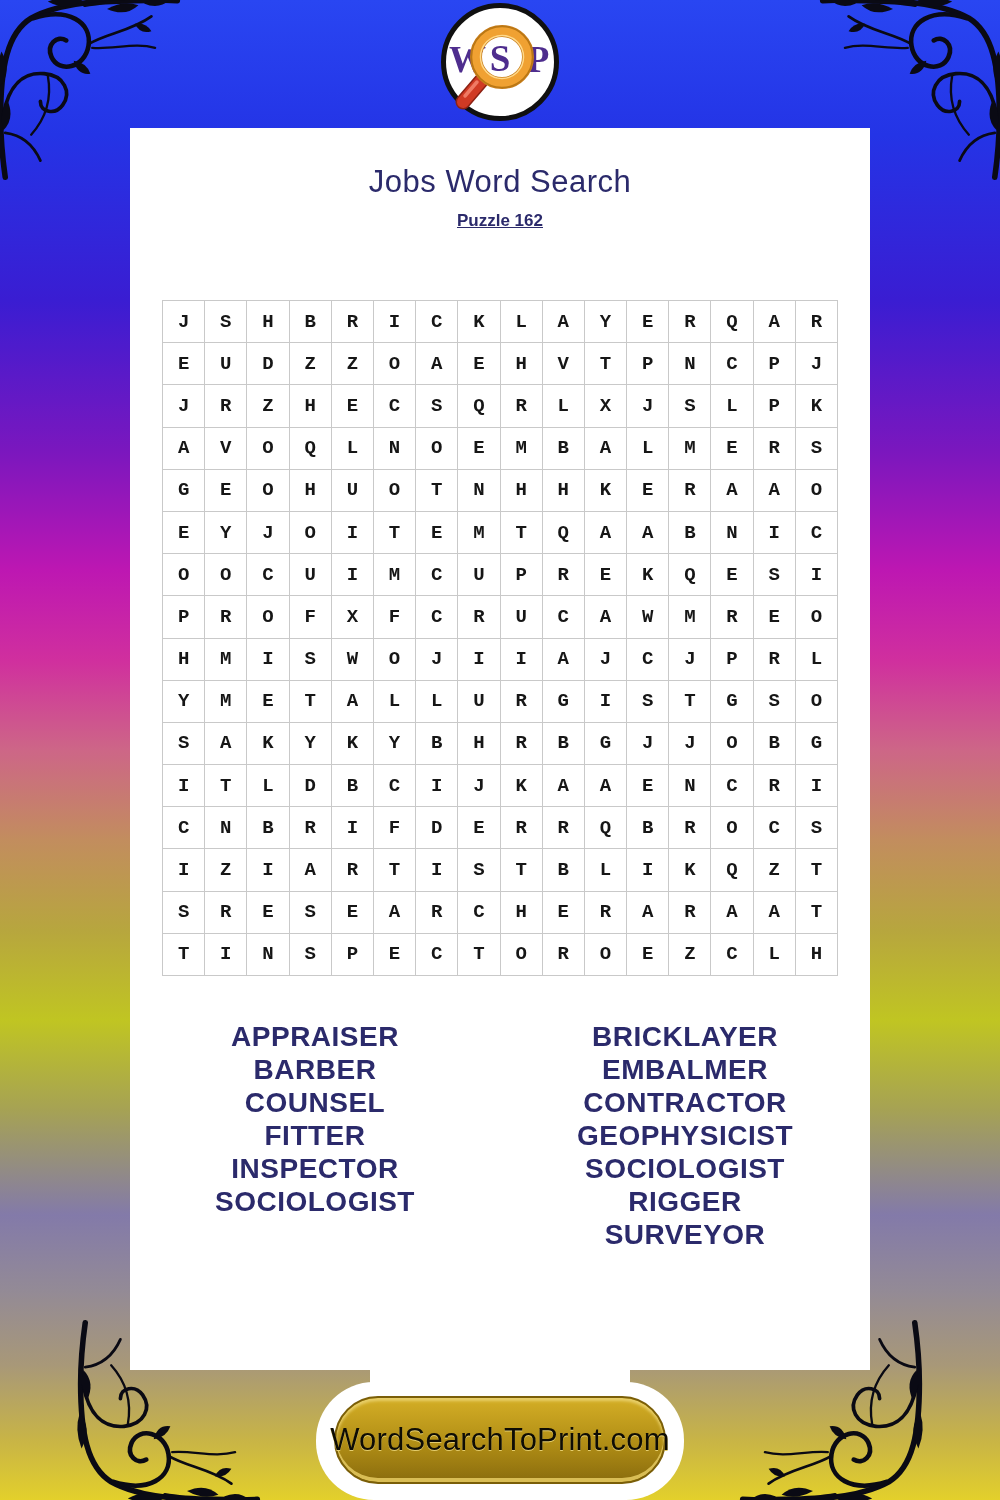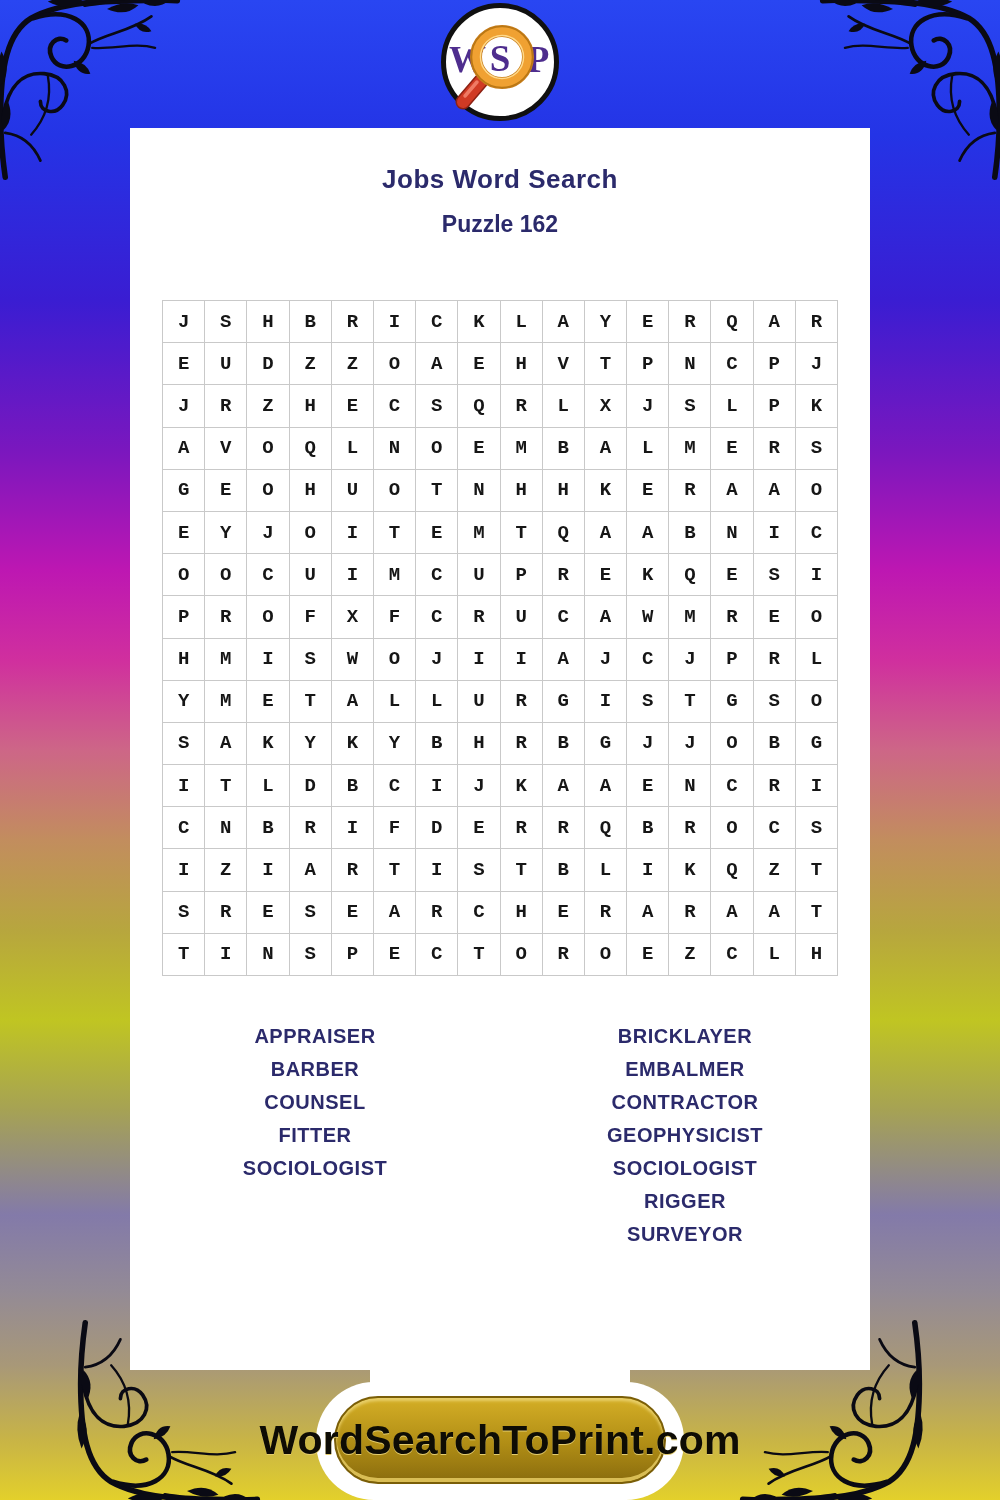--- a/index.html
+++ b/index.html
@@ -59,67 +59,67 @@
   .logo-letter.p{left:82px;}
   .logo-mag{position:absolute;left:0;top:0;}
 
   
   .card{
     position:absolute;left:130px;top:128px;width:740px;height:1242px;
     background:#ffffff;
   }
   .title{
     position:absolute;left:0;top:36px;width:100%;text-align:center;
-    font-size:26px;font-weight:700;color:var(--navy);letter-spacing:.5px;
+    font-size:31px;font-weight:400;color:var(--navy);letter-spacing:.5px;
   }
   .subtitle{
     position:absolute;left:0;top:83px;width:100%;text-align:center;
-    font-size:23px;font-weight:700;color:var(--navy);
+    font-size:17px;font-weight:700;color:var(--navy);text-decoration:underline;
   }
 
   
   .grid{
     position:absolute;left:32px;top:172px;width:676px;height:676px;
     display:grid;grid-template-columns:repeat(16,1fr);grid-template-rows:repeat(16,1fr);
     gap:1px;padding:1px;background:var(--grid-line);
   }
   .cell{
     background:#fff;display:flex;align-items:center;justify-content:center;
     font-family:"Liberation Mono","DejaVu Sans Mono",monospace;
     font-weight:700;font-size:19px;color:#161616;
   }
 
   
   .words{
     position:absolute;left:0;top:892px;width:100%;display:flex;
   }
   .word-col{flex:1;list-style:none;margin:0;padding:0;text-align:center;}
   .word-col li{
-    font-size:20px;font-weight:700;color:var(--navy);
+    font-size:28px;font-weight:700;color:var(--navy);
     line-height:33px;letter-spacing:.5px;
   }
 
   
   .footer-connector{
     position:absolute;left:370px;top:1362px;width:260px;height:40px;background:#fff;
   }
   .footer-pill{
     position:absolute;left:316px;top:1382px;width:368px;height:118px;
     border-radius:58px;background:#ffffff;
   }
   .footer-button{
     position:absolute;left:334px;top:1396px;width:332px;height:88px;
     border-radius:44px;border:2px solid #7a5e08;
     background:linear-gradient(180deg,var(--gold-top) 0%,#b08d15 55%,var(--gold-bottom) 100%);
     box-shadow:inset 0 -4px 0 #d9bd55, inset 0 3px 3px #e8cf6a;
     display:flex;align-items:center;justify-content:center;
     cursor:pointer;
   }
   .footer-button span{
-    font-size:41px;font-weight:700;color:#0e0c04;letter-spacing:.2px;
+    font-size:31px;font-weight:400;color:#0e0c04;letter-spacing:.2px;
     text-shadow:0 1px 0 #e4cd6e;
   }
 </style>
 </head>
 <body>
 
 <svg width="0" height="0" style="position:absolute">
   <defs>
     <symbol id="flourish" viewBox="0 0 200 200">
       <g fill="none" stroke="#0a0a14" stroke-linecap="round">
@@ -438,20 +438,21 @@
         <div class="cell">L</div>
         <div class="cell">H</div>
       </div>
 
     <div class="words">
       <ul class="word-col">
           <li>APPRAISER</li>
           <li>BARBER</li>
           <li>COUNSEL</li>
           <li>FITTER</li>
+          <li>INSPECTOR</li>
           <li>SOCIOLOGIST</li>
         </ul>
       <ul class="word-col">
           <li>BRICKLAYER</li>
           <li>EMBALMER</li>
           <li>CONTRACTOR</li>
           <li>GEOPHYSICIST</li>
           <li>SOCIOLOGIST</li>
           <li>RIGGER</li>
           <li>SURVEYOR</li>

